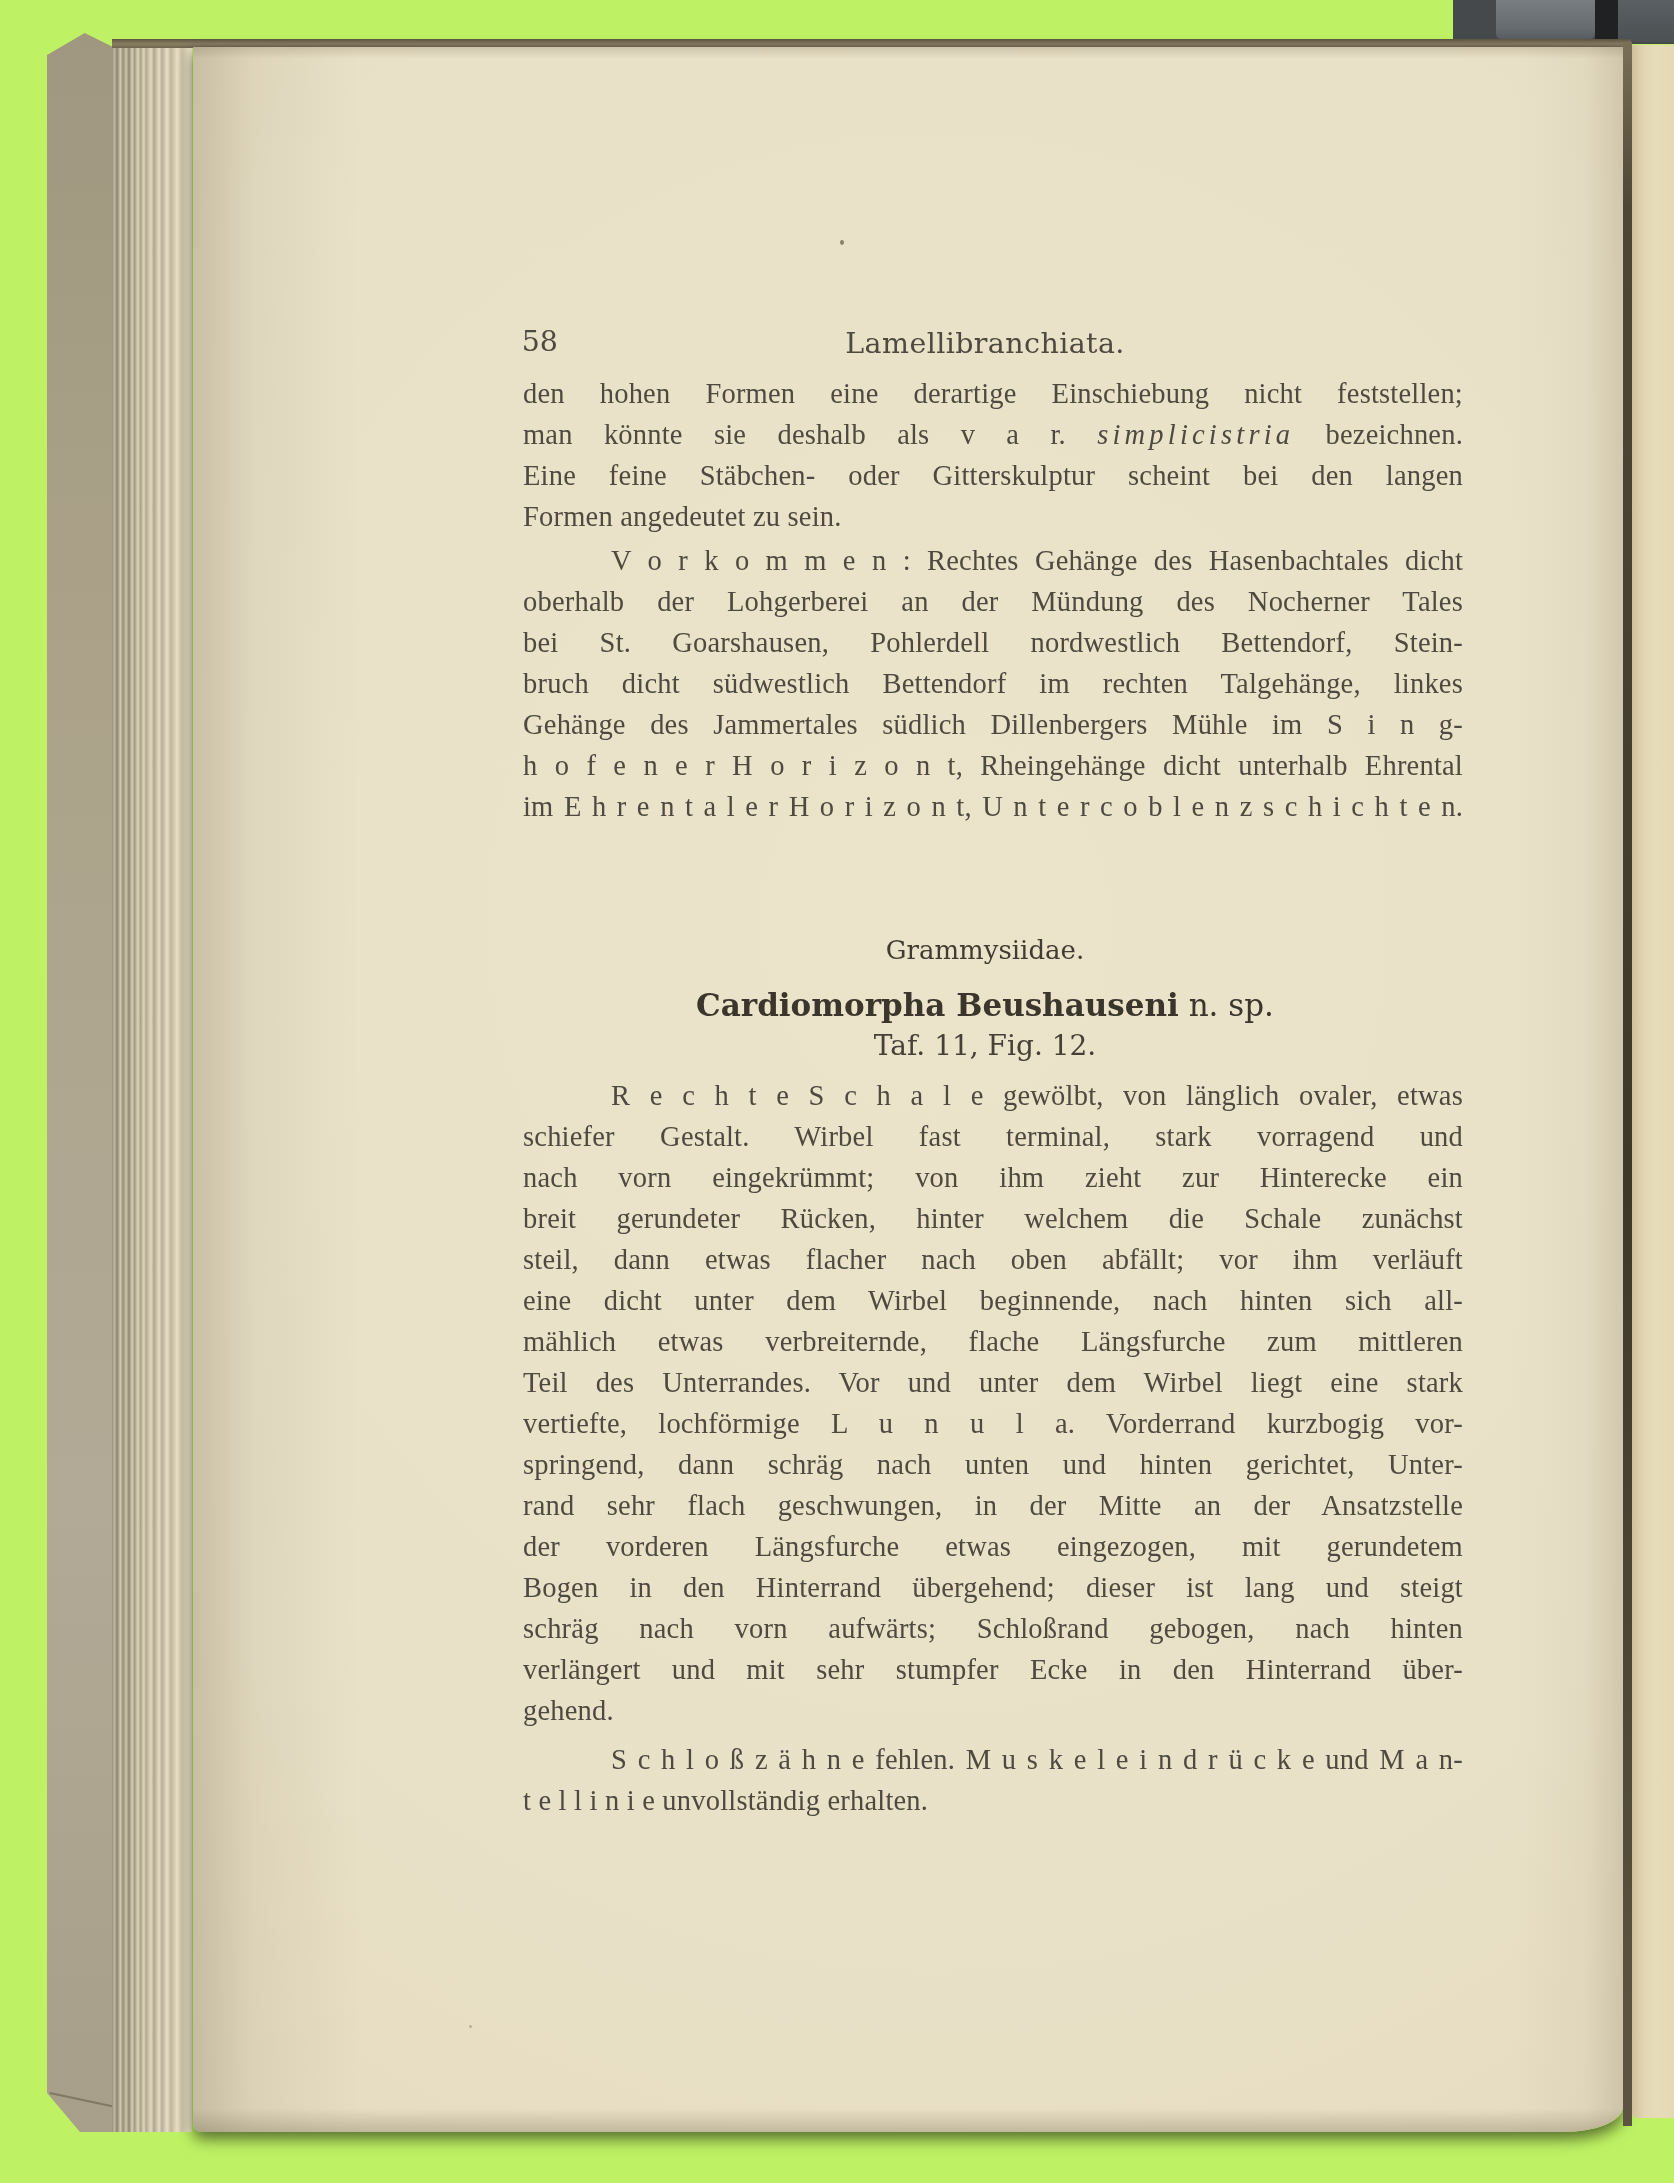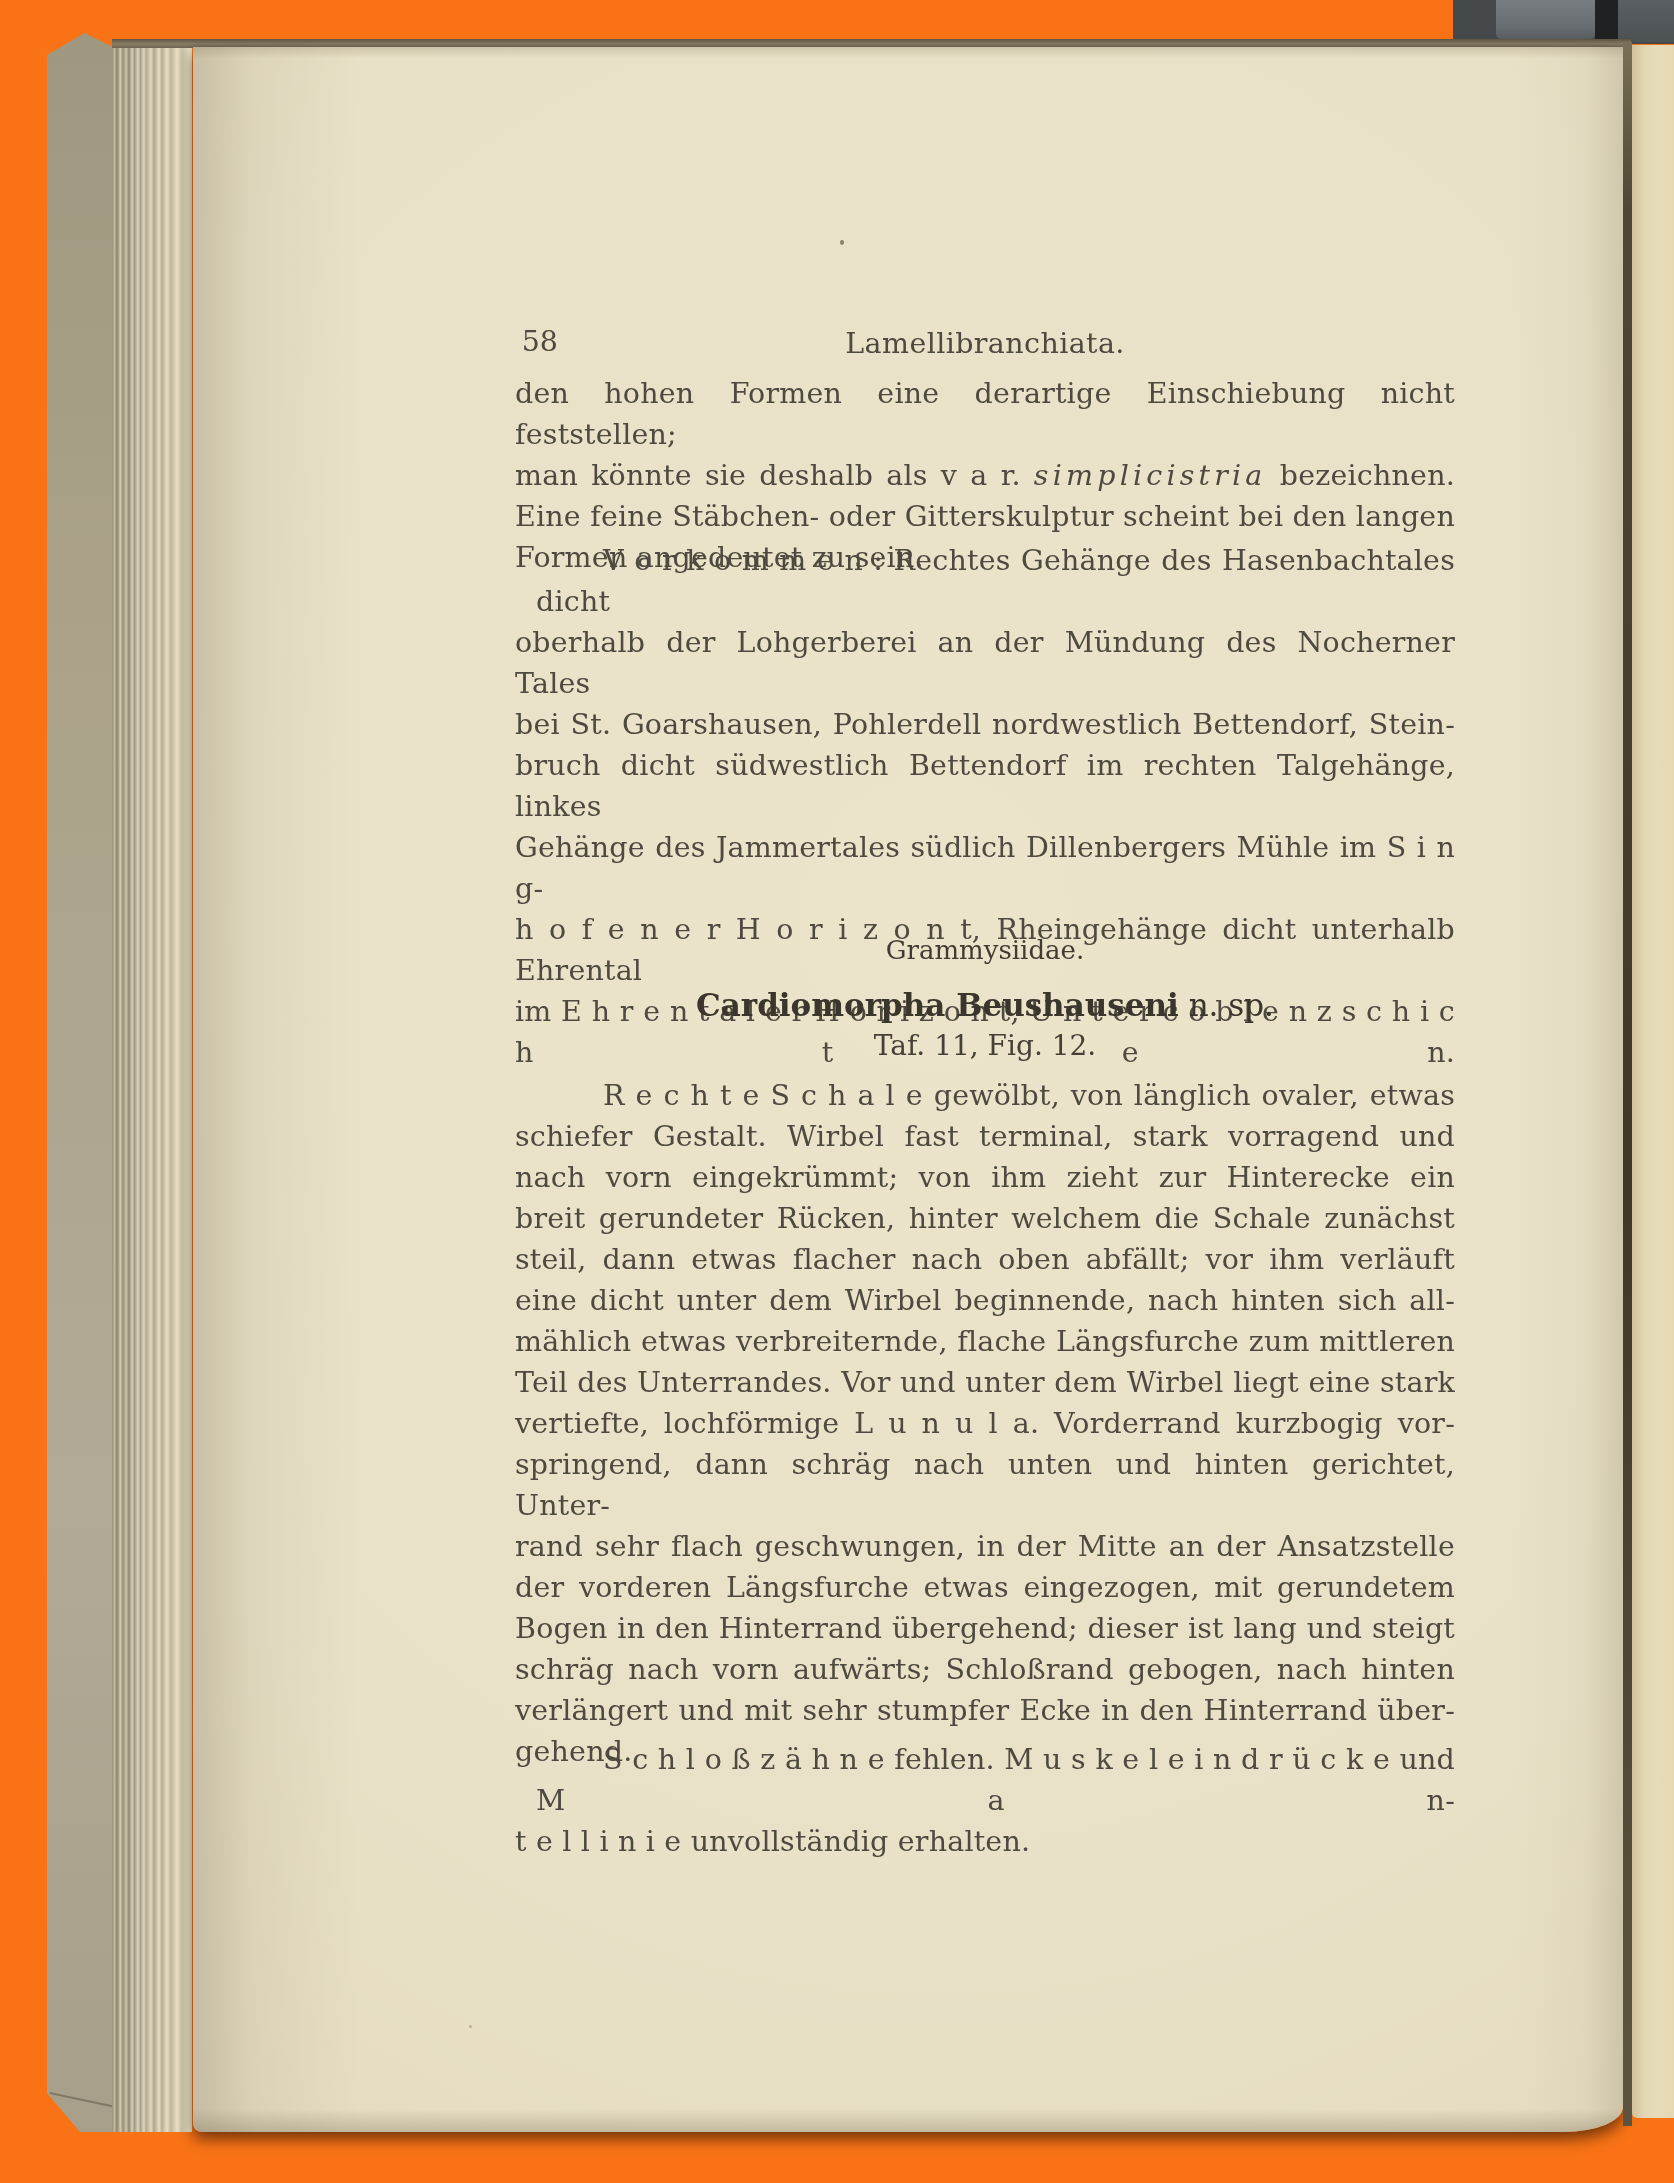--- a/index.html
+++ b/index.html
@@ -1,17 +1,17 @@
 <!DOCTYPE html>
 <html style="font-size:13.4px"><head>
 <meta charset="utf-8">
 <style>
   html,body{margin:0;padding:0;background:#161615;}
   .scene{position:relative;width:1675px;height:2183px;overflow:hidden;
-         background:#f97316;font-family:"DejaVu Serif","Liberation Serif",serif;}
+         background:#bef264;font-family:"DejaVu Serif","Liberation Serif",serif;}
 
   
   .tex-band{position:absolute;top:0;left:1453px;width:222px;height:44px;background:#46494b;}
   .tex-light{position:absolute;top:0;left:1496px;width:99px;height:39px;
              background:linear-gradient(180deg,#777d80,#666c6f 70%,#585d60);border-radius:0 0 5px 5px;}
   .tex-dark{position:absolute;top:0;left:1595px;width:23.4px;height:42px;background:#202122;}
   .tex-mid{position:absolute;top:0;left:1618px;width:57px;height:42px;
            background:linear-gradient(180deg,#5a5f63,#4c5154);}
 
   
@@ -52,21 +52,21 @@
   .next-page{position:absolute;left:1632px;top:45px;width:43px;height:2073px;
              border-bottom-left-radius:5px;
              background:linear-gradient(90deg,#cfc19b 0,#e2d6b2 11.7px,#e7dcba 55%,#e4d8b4 100%);}
 
   
   .content{position:absolute;left:515px;top:0;width:940px;height:2183px;color:#4e4a3f;}
   .running{position:absolute;top:325px;left:0;width:100%;font-size:28.5px;line-height:33px;}
   .pagenum{position:absolute;left:6.7px;top:0;}
   .rtitle{position:absolute;left:0;top:1.7px;width:100%;text-align:center;letter-spacing:0.4px;}
 
-  .para{position:absolute;left:0;width:940px;font-size:28.5px;line-height:41px;letter-spacing:0.2px;}
+  .para{position:absolute;left:8px;width:940px;font-size:28.5px;line-height:41px;letter-spacing:0.2px;font-family:Liberation Serif, serif;}
   .para div{text-align:justify;text-align-last:justify;white-space:normal;}
   .para div.last{text-align-last:left;}
   .para div.indent{text-indent:67px;margin-left:21px;}
   .p1{top:373px;} .p2{top:540px;} .p3{top:1075px;} .p4{top:1739px;}
   .it{font-style:italic;letter-spacing:4.2px;}
 
   .h-family{position:absolute;top:931px;left:0;width:100%;text-align:center;
             font-size:26px;line-height:39px;color:#413c31;}
   .h-species{position:absolute;top:988px;left:0;width:100%;text-align:center;
              font-size:31px;line-height:35px;color:#3b362c;}

